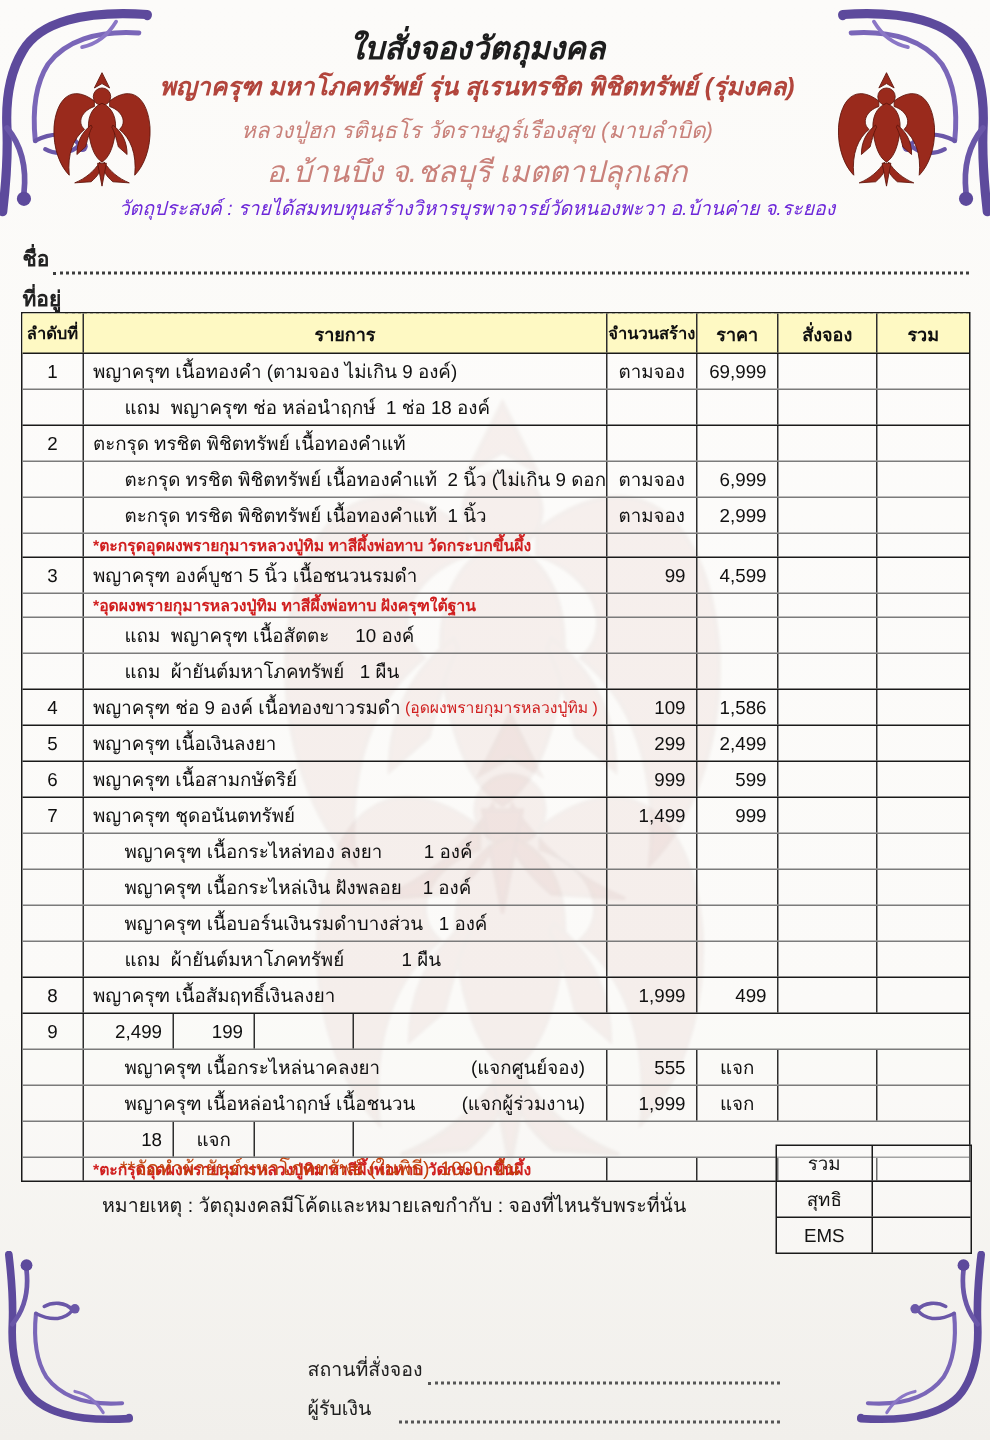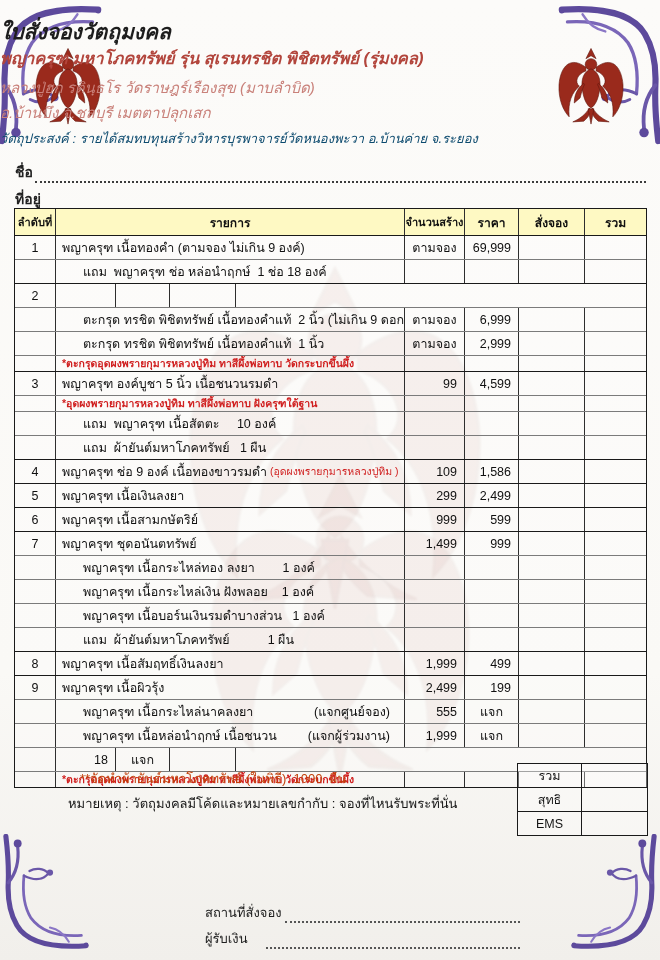--- a/index.html
+++ b/index.html
@@ -2,26 +2,26 @@
 <html><head>
 <meta charset="utf-8">
 <style>
   html,body{margin:0;padding:0}
   body{
     width:660px;height:960px;position:relative;overflow:hidden;
     background:linear-gradient(180deg,#fcfbf9 0%,#faf9f6 70%,#f1efeb 100%);
     font-family:"Liberation Sans","DejaVu Sans",sans-serif;color:#111;
   }
   
-  .hline{position:absolute;left:0;width:636px;text-align:left;line-height:1.15}
+  .hline{position:absolute;left:0;width:636px;text-align:center;line-height:1.15}
   #title{top:20px;font-size:21px;font-weight:bold;font-style:italic;color:#1d1d1d;font-family:"DejaVu Serif","Liberation Serif",serif}
   #subtitle{top:49px;font-size:16.5px;font-weight:bold;font-style:italic;color:#b2453c}
   #line3{top:79px;font-size:15px;font-style:italic;color:#c9817a}
-  #line4{top:104px;font-size:15px;font-style:italic;color:#c9817a}
-  #purpose{top:132px;font-size:13px;font-style:italic;color:#0c4a6e}
+  #line4{top:104px;font-size:20px;font-style:italic;color:#c9817a}
+  #purpose{top:132px;font-size:13px;font-style:italic;color:#6d28d9}
   
   .formline{position:absolute;left:15px;width:631px;display:flex;align-items:flex-end;font-size:14px;font-weight:600;color:#222}
   #name-row{top:161px}#addr-row{top:188px}
   .dots{flex:1;border-bottom:2px dotted #3c3c3c;height:15px;margin-left:2px}
   
   #order-table{position:absolute;top:208px;left:14px;width:633px;border:1.5px solid #1a1a1a;box-sizing:border-box;background:rgba(255,255,255,0.25)}
   .thead{display:flex;height:26px;background:#fef9c3;border-bottom:1.3px solid #1a1a1a}
   .trow{display:flex;height:23px;border-top:1px solid #7b7b7b}
   .trow.gs{border-top:1.5px solid #1a1a1a}
   .trow:first-child{border-top:none}
@@ -164,20 +164,21 @@
       <div class="trow">
         <div class="tc c-no ctr"></div>
         <div class="tc c-item ind"><span class="itxt">แถม  พญาครุฑ ช่อ หล่อนำฤกษ์  1 ช่อ 18 องค์</span></div>
         <div class="tc c-qty ctr"></div>
         <div class="tc c-price ctr"></div>
         <div class="tc c-ord"></div>
         <div class="tc c-tot"></div>
       </div>
       <div class="trow gs">
         <div class="tc c-no ctr">2</div>
+        <div class="tc c-item"><span class="itxt">ตะกรุด ทรชิต พิชิตทรัพย์ เนื้อทองคำแท้</span></div>
         <div class="tc c-qty ctr"></div>
         <div class="tc c-price ctr"></div>
         <div class="tc c-ord"></div>
         <div class="tc c-tot"></div>
       </div>
       <div class="trow">
         <div class="tc c-no ctr"></div>
         <div class="tc c-item ind"><span class="itxt">ตะกรุด ทรชิต พิชิตทรัพย์ เนื้อทองคำแท้  2 นิ้ว (ไม่เกิน 9 ดอก)</span></div>
         <div class="tc c-qty ctr">ตามจอง</div>
         <div class="tc c-price num">6,999</div>
@@ -299,21 +300,20 @@
       <div class="trow gs">
         <div class="tc c-no ctr">8</div>
         <div class="tc c-item"><span class="itxt">พญาครุฑ เนื้อสัมฤทธิ์เงินลงยา</span></div>
         <div class="tc c-qty num">1,999</div>
         <div class="tc c-price num">499</div>
         <div class="tc c-ord"></div>
         <div class="tc c-tot"></div>
       </div>
       <div class="trow gs">
         <div class="tc c-no ctr">9</div>
-        <div class="tc c-item"><span class="itxt">พญาครุฑ เนื้อผิวรุ้ง</span></div>
         <div class="tc c-qty num">2,499</div>
         <div class="tc c-price num">199</div>
         <div class="tc c-ord"></div>
         <div class="tc c-tot"></div>
       </div>
       <div class="trow">
         <div class="tc c-no ctr"></div>
         <div class="tc c-item ind"><span class="itxt">พญาครุฑ เนื้อกระไหล่นาคลงยา</span><span class="inote">(แจกศูนย์จอง)</span></div>
         <div class="tc c-qty num">555</div>
         <div class="tc c-price ctr">แจก</div>

